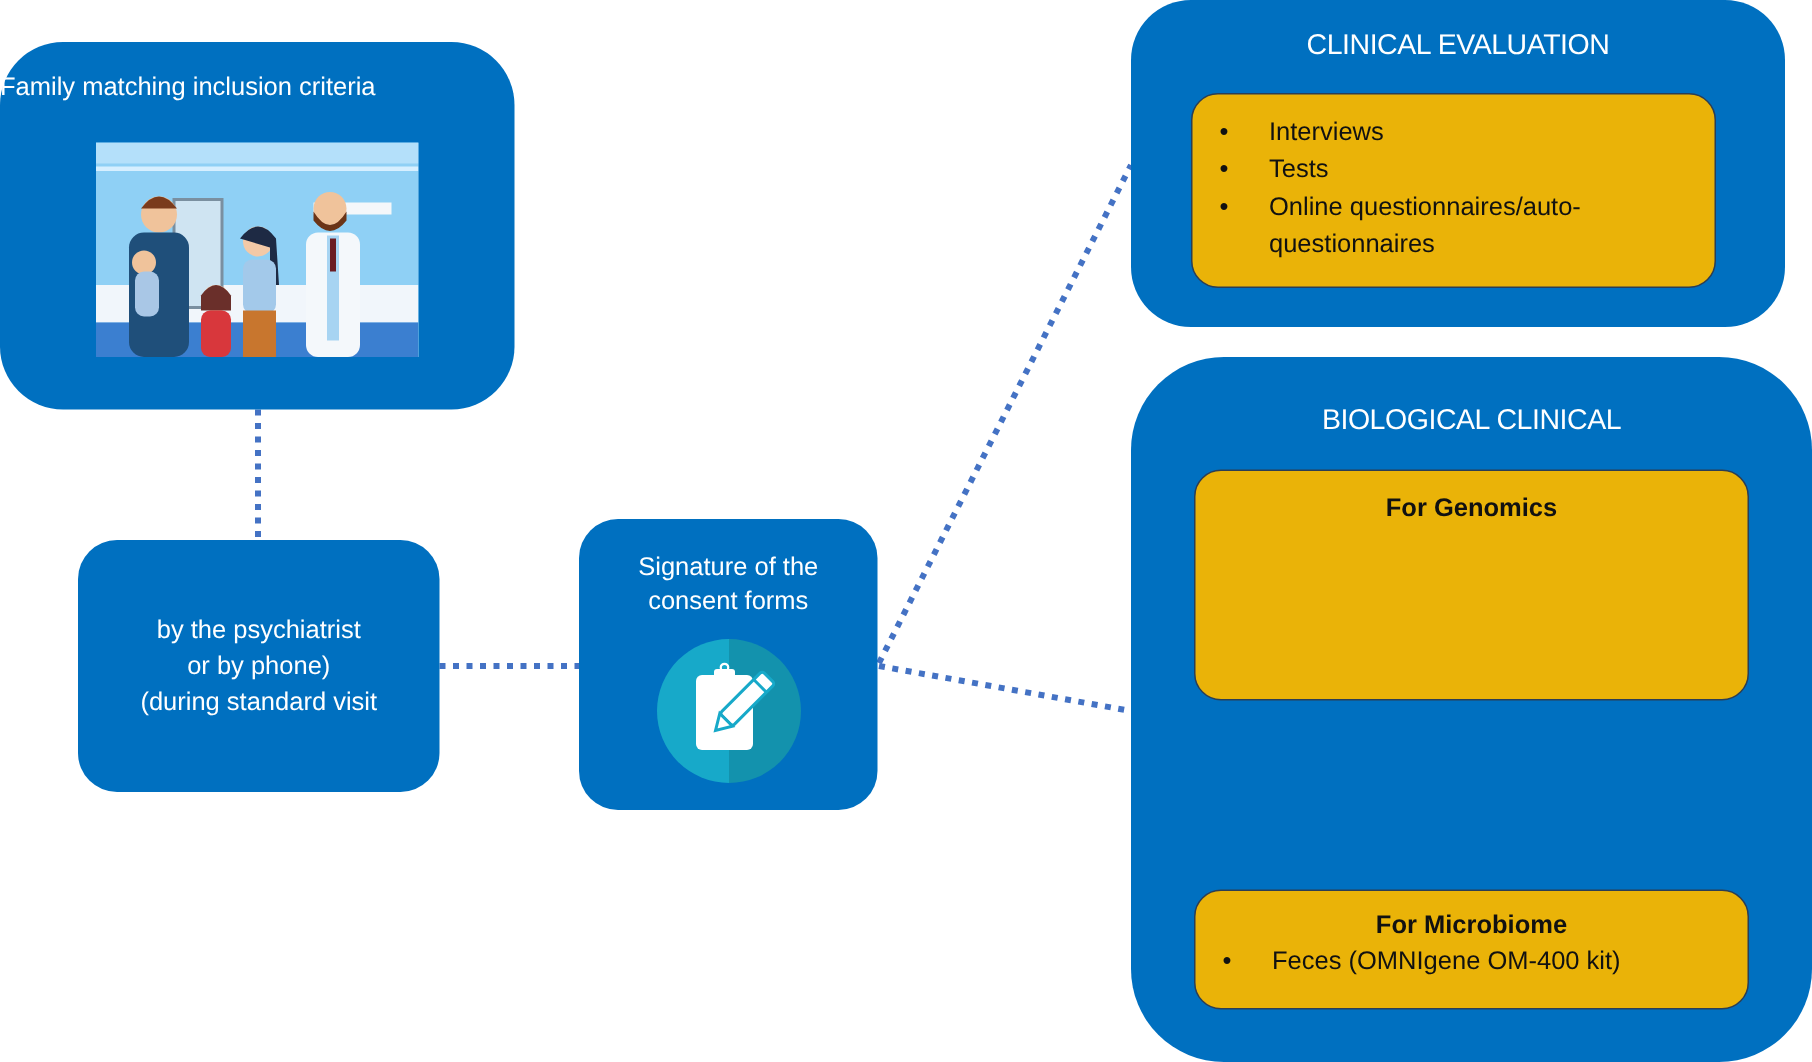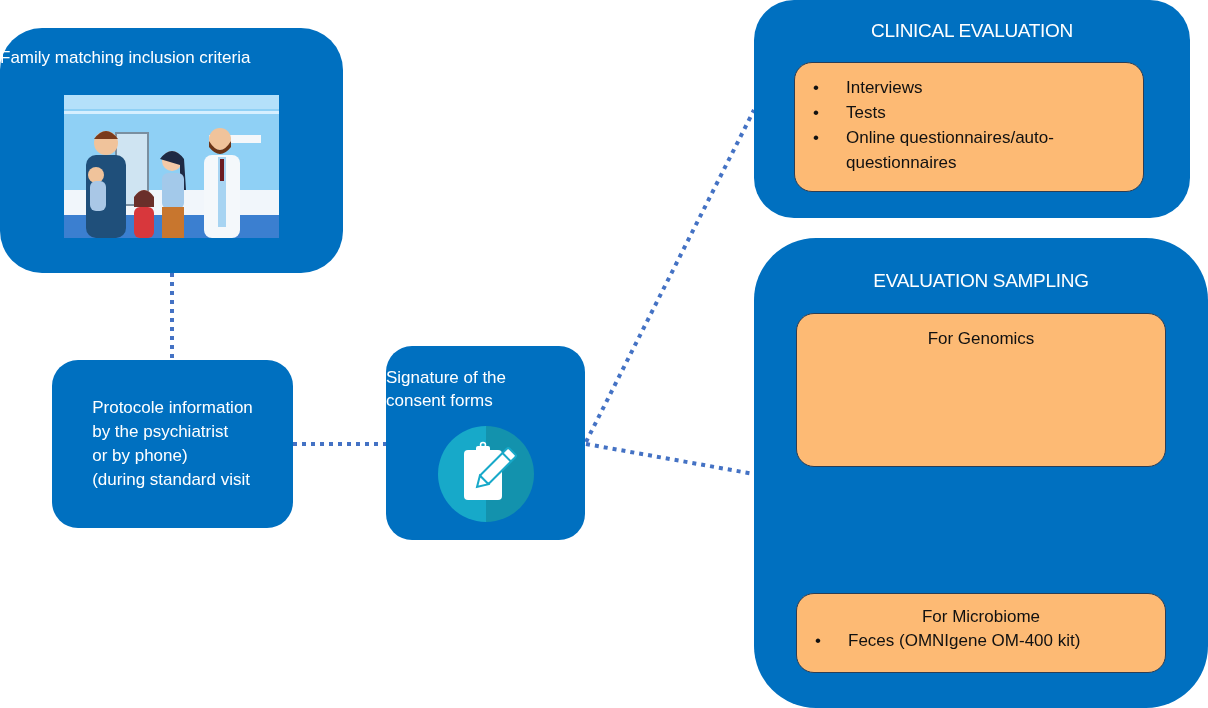--- a/index.html
+++ b/index.html
@@ -5,21 +5,21 @@
     html, body { margin: 0; padding: 0; }
     body {
       width: 1208px; height: 708px; position: relative; overflow: hidden;
       background: #ffffff;
       font-family: "Liberation Sans", "DejaVu Sans", sans-serif;
     }
     .box {
       position: absolute; background: #0070c0; color: #ffffff;
       box-sizing: border-box;
     }
-    .center-text { font-size: 17px; line-height: 23px; }
+    .center-text { text-align: center; font-size: 17px; line-height: 23px; }
     #connectors { position: absolute; left: 0; top: 0; width: 1208px; height: 708px; pointer-events: none; }
 
     
     #family-box { left: 0; top: 28px; width: 343px; height: 245px; border-radius: 42px; }
     #family-box .title { position: absolute; left: 0; right: 0; top: 20px; font-size: 17px; }
     #family-illustration { position: absolute; left: 64px; top: 67px; width: 215px; height: 143px; background: #8fd0f5; overflow: hidden; }
 
     
     #protocol-box { left: 52px; top: 360px; width: 241px; height: 168px; border-radius: 26px;
       display: flex; align-items: center; justify-content: center; }
@@ -28,35 +28,35 @@
     
     #signature-box { left: 386px; top: 346px; width: 199px; height: 194px; border-radius: 26px; }
     #signature-box .center-text { position: absolute; left: 0; right: 0; top: 20px; }
     #consent-icon { position: absolute; left: 52px; top: 80px; width: 96px; height: 96px; }
 
     
     #clinical-box { left: 754px; top: 0; width: 436px; height: 218px; border-radius: 40px; }
     .section-title { position: absolute; left: 0; right: 0; text-align: center; font-size: 19px; letter-spacing: -0.3px; }
     #clinical-box .section-title { top: 20px; }
     .inner {
-      position: absolute; background: #fdba74; color: #111; border: 1.5px solid #2b3e55;
+      position: absolute; background: #eab308; color: #111; border: 1.5px solid #2b3e55;
       border-radius: 18px; box-sizing: border-box; font-size: 17px; line-height: 25px;
     }
     #clinical-inner { left: 40px; top: 62px; width: 350px; height: 130px; padding: 12px 10px 0 0; }
     ul.bullets { list-style: none; margin: 0; padding: 0; }
     ul.bullets li { position: relative; padding-left: 51px; }
     ul.bullets li::before { content: "•"; position: absolute; left: 18px; top: 0; }
 
     
     #bio-box { left: 754px; top: 238px; width: 454px; height: 470px; border-radius: 62px 62px 62px 62px; }
     #bio-box .section-title { top: 32px; }
     #genomics-inner { left: 42px; top: 75px; width: 370px; height: 154px; padding: 14px 10px 0 0; }
     #immunology-inner { left: 42px; top: 251px; width: 370px; height: 82px; padding: 12px 10px 0 0; }
     #microbiome-inner { left: 42px; top: 355px; width: 370px; height: 80px; padding: 12px 10px 0 0; }
-    .inner-title { text-align: center; font-weight: normal; font-size: 17px; line-height: 22px; padding-left: 10px; }
+    .inner-title { text-align: center; font-weight: bold; font-size: 17px; line-height: 22px; padding-left: 10px; }
     #genomics-inner ul.bullets li { line-height: 25px; }
   </style>
 </head>
 <body>
 
 <svg id="connectors" viewBox="0 0 1208 708">
   <line x1="172" y1="273" x2="172" y2="360" stroke="#4472c4" stroke-width="4" stroke-dasharray="4 5"></line>
   <line x1="293" y1="444" x2="386" y2="444" stroke="#4472c4" stroke-width="4" stroke-dasharray="4 5"></line>
   <line x1="586" y1="442" x2="754" y2="110" stroke="#4472c4" stroke-width="4" stroke-dasharray="4 5"></line>
   <line x1="586" y1="444" x2="754" y2="474" stroke="#4472c4" stroke-width="4" stroke-dasharray="4 5"></line>
@@ -93,21 +93,20 @@
       <path d="M145 46 Q156 64 167 46 L167 52 Q156 66 145 52 Z" fill="#6b3417"></path>
       <rect x="140" y="60" width="36" height="83" rx="8" fill="#f4f8fb"></rect>
       <rect x="154" y="62" width="8" height="70" fill="#a7d4f2"></rect>
       <rect x="156" y="64" width="4" height="22" fill="#6b1c22"></rect>
     </svg>
   </div>
 </div>
 
 <div class="box" id="protocol-box">
   <div class="center-text">
-    <div>Protocole information</div>
     <div>by the psychiatrist</div>
     <div>or by phone)</div>
     <div>(during standard visit</div>
   </div>
 </div>
 
 <div class="box" id="signature-box">
   <div class="center-text">
     <div>Signature of the</div>
     <div>consent forms</div>
@@ -133,21 +132,21 @@
   <div class="inner" id="clinical-inner">
     <ul class="bullets">
       <li>Interviews</li>
       <li>Tests</li>
       <li>Online questionnaires/auto-questionnaires</li>
     </ul>
   </div>
 </div>
 
 <div class="box" id="bio-box">
-  <div class="section-title">EVALUATION SAMPLING</div>
+  <div class="section-title">BIOLOGICAL CLINICAL</div>
 
   <div class="inner" id="genomics-inner">
     <div class="inner-title">For Genomics</div>
   </div>
 
 
   <div class="inner" id="microbiome-inner">
     <div class="inner-title">For Microbiome</div>
     <ul class="bullets">
       <li>Feces (OMNIgene OM-400 kit)</li>

